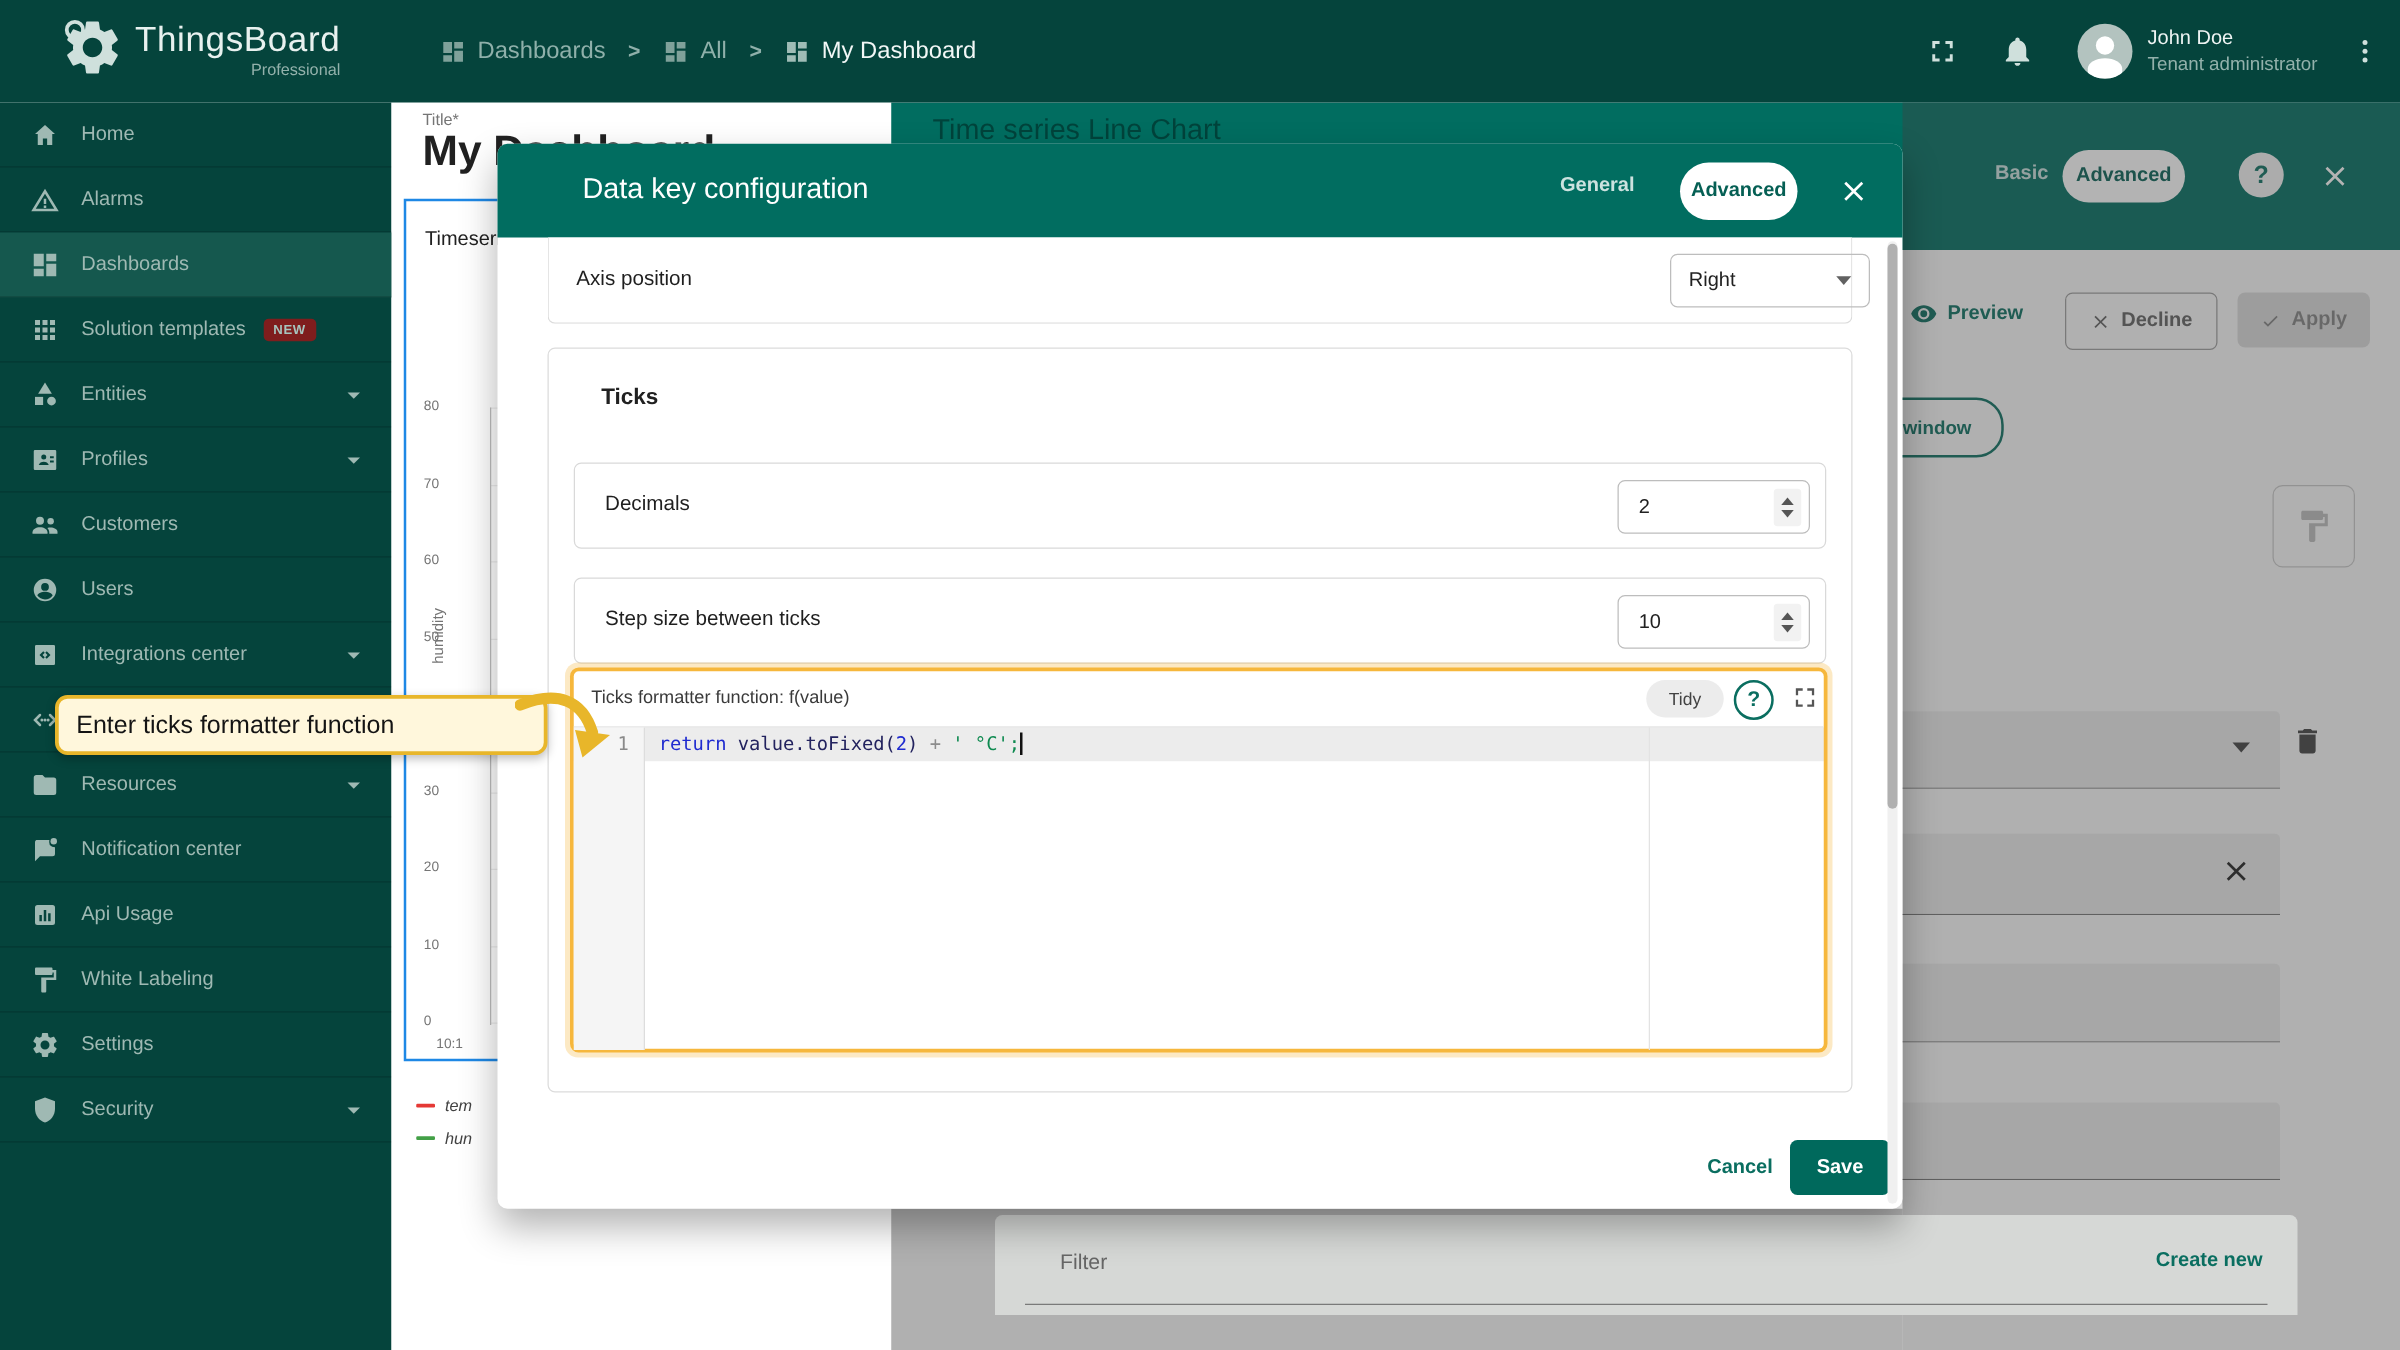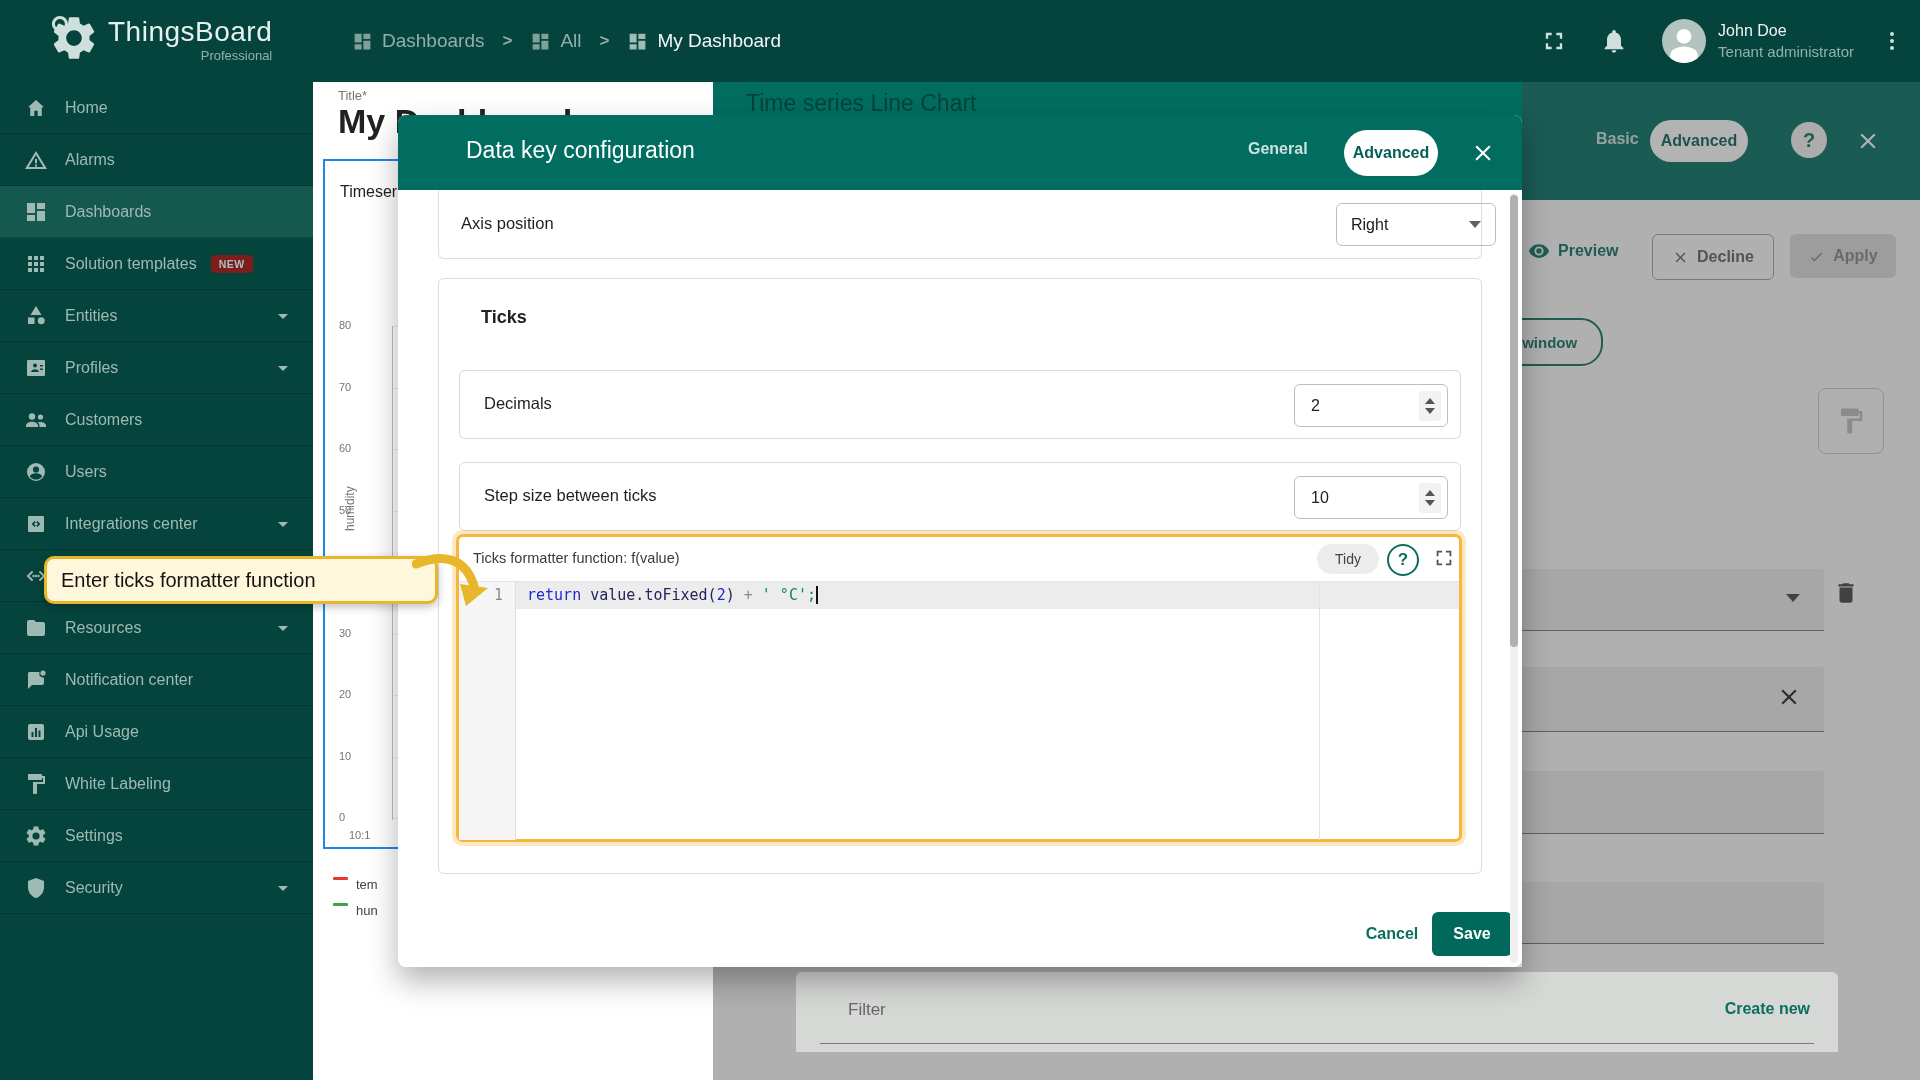--- a/index.html
+++ b/index.html
@@ -47,21 +47,21 @@
   #left-panel{left:313px;top:82px;width:400px;height:998px;background:#ffffff;z-index:2;}
   #bg-title-label{left:25px;top:6px;font-size:13px;color:#757575;}
   #bg-title-value{left:25px;top:20px;font-size:34px;font-weight:600;color:#212121;white-space:nowrap;}
   #chart-card{left:10px;top:77px;width:390px;height:686px;border:2px solid #1E88E5;background:#fff;}
   #widget-title{left:15px;top:22px;font-size:16px;font-weight:500;color:#212121;white-space:nowrap;}
   .ytick{position:absolute;width:46px;text-align:left;font-size:11px;color:#757575;}
   .gridline{position:absolute;left:67px;height:1px;background:#ededed;width:320px;}
   #y-axis-line{left:67px;top:165px;width:1px;height:494px;background:#bdbdbd;}
   #humidity-label{left:18px;top:370px;font-size:12px;color:#757575;transform:rotate(-90deg);transform-origin:left top;}
   #x-tick{left:24px;top:668px;font-size:11px;color:#757575;white-space:nowrap;}
-  .legend-row{position:absolute;display:flex;gap:8px;}
+  .legend-row{position:absolute;display:flex;align-items:center;gap:8px;font-style:italic;}
   .legend-dash{width:15px;height:3px;border-radius:1px;}
   .legend-label{font-size:13px;color:#424242;white-space:nowrap;}
 
   
   #behind-dialog{left:713px;top:82px;width:1207px;height:998px;background:#fafafa;z-index:2;}
   #behind-header{left:0;top:0;width:1207px;height:118px;background:#016d60;}
   #behind-title{left:33px;top:8px;font-size:23px;font-weight:500;color:rgba(0,0,0,0.38);white-space:nowrap;}
   #behind-basic{left:883px;top:48px;font-size:16px;font-weight:600;color:rgba(255,255,255,0.8);cursor:pointer;}
   #behind-adv-pill{left:937px;top:38px;width:98px;height:42px;background:#fff;border-radius:22px;
     display:flex;align-items:center;justify-content:center;font-size:16px;font-weight:700;color:#055f54;cursor:pointer;}

